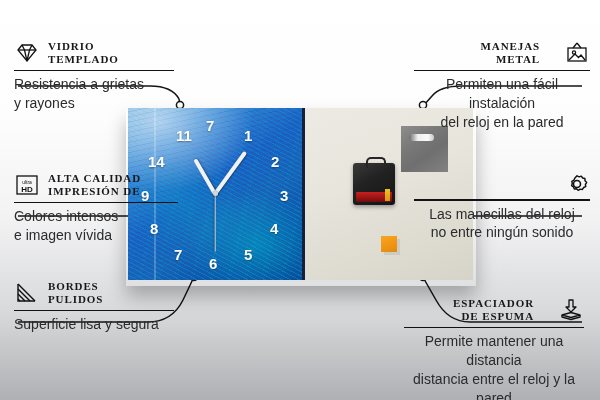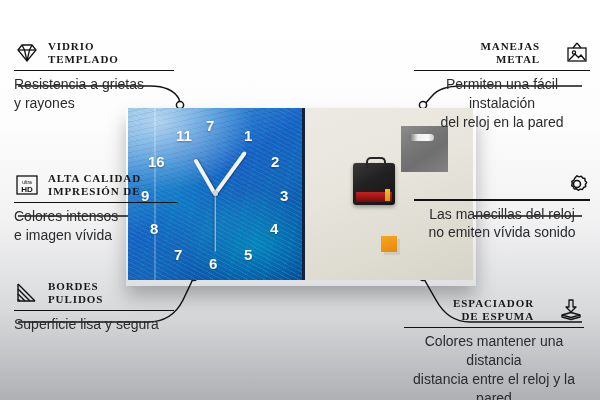--- a/index.html
+++ b/index.html
@@ -146,21 +146,21 @@
       <span class="num" style="left:78px;top:10px;">7</span>
       <span class="num" style="left:116px;top:20px;">1</span>
       <span class="num" style="left:143px;top:46px;">2</span>
       <span class="num" style="left:152px;top:80px;">3</span>
       <span class="num" style="left:142px;top:113px;">4</span>
       <span class="num" style="left:116px;top:139px;">5</span>
       <span class="num" style="left:81px;top:148px;">6</span>
       <span class="num" style="left:46px;top:139px;">7</span>
       <span class="num" style="left:22px;top:113px;">8</span>
       <span class="num" style="left:13px;top:80px;">9</span>
-      <span class="num" style="left:20px;top:46px;">16</span>
+      <span class="num" style="left:20px;top:46px;">14</span>
       <span class="num" style="left:48px;top:20px;">11</span>
 
       <div class="hand" style="left:87px;top:84px;width:40px;height:4px;transform:rotate(-120deg);"></div>
       <div class="hand" style="left:87px;top:84px;width:52px;height:4px;transform:rotate(-54deg);"></div>
       <div class="hand" style="left:87px;top:85px;width:58px;height:1.4px;background:#cfcfcf;transform:rotate(90deg);"></div>
       <div class="pivot"></div>
     </div>
 
     <div class="back">
       <div class="hanger">
@@ -265,37 +265,37 @@
         <svg viewBox="0 0 26 24">
             <g fill="none" stroke="#121212" stroke-width="1.6" stroke-linejoin="round">
           <path d="M13 3.2 l2.4 1.1 2.3 -.8 1.5 2 2.4 .6 .2 2.5 1.7 1.8 -1.3 2.1 .3 2.4 -2.3 1 -1.3 2.1 -2.4 -.4 -2.1 1.3 -1.9 -1.6 -2.4 .2 -.9 -2.3 -2 -1.4 .7 -2.3 -.5 -2.4 2.2 -1.1 1 -2.2 z" transform="scale(.92) translate(1.1,1.0)"></path>
           <circle cx="13" cy="12" r="3.5"></circle>
             </g>
           </svg>
       </span>
     </div>
     <div class="rule"></div>
     <div class="sub">Las manecillas del reloj</div>
-    <div class="sub">no emiten vívida sonido</div>
+    <div class="sub">no entre ningún sonido</div>
   </div>
 
   <div class="callout right c-br">
     <div class="hd">
       <div>
         <div class="title">ESPACIADOR</div>
         <div class="title">DE ESPUMA</div>
       </div>
       <span class="ico">
         <svg viewBox="0 0 26 24">
             <g fill="none" stroke="#121212" stroke-width="1.3" stroke-linejoin="round">
           <path d="M11 2 h4 v7 h3 l-5 5 -5 -5 h3 z"></path>
           <path d="M13 14.5 L22 17 L13 19.5 L4 17 z"></path>
           <path d="M4 17 v2 l9 2.5 9 -2.5 v-2"></path>
             </g>
           </svg>
       </span>
     </div>
     <div class="rule"></div>
-    <div class="sub">Colores mantener una distancia</div>
+    <div class="sub">Permite mantener una distancia</div>
     <div class="sub">distancia entre el reloj y la pared</div>
   </div>
 
 </div>
 
 </body></html>

